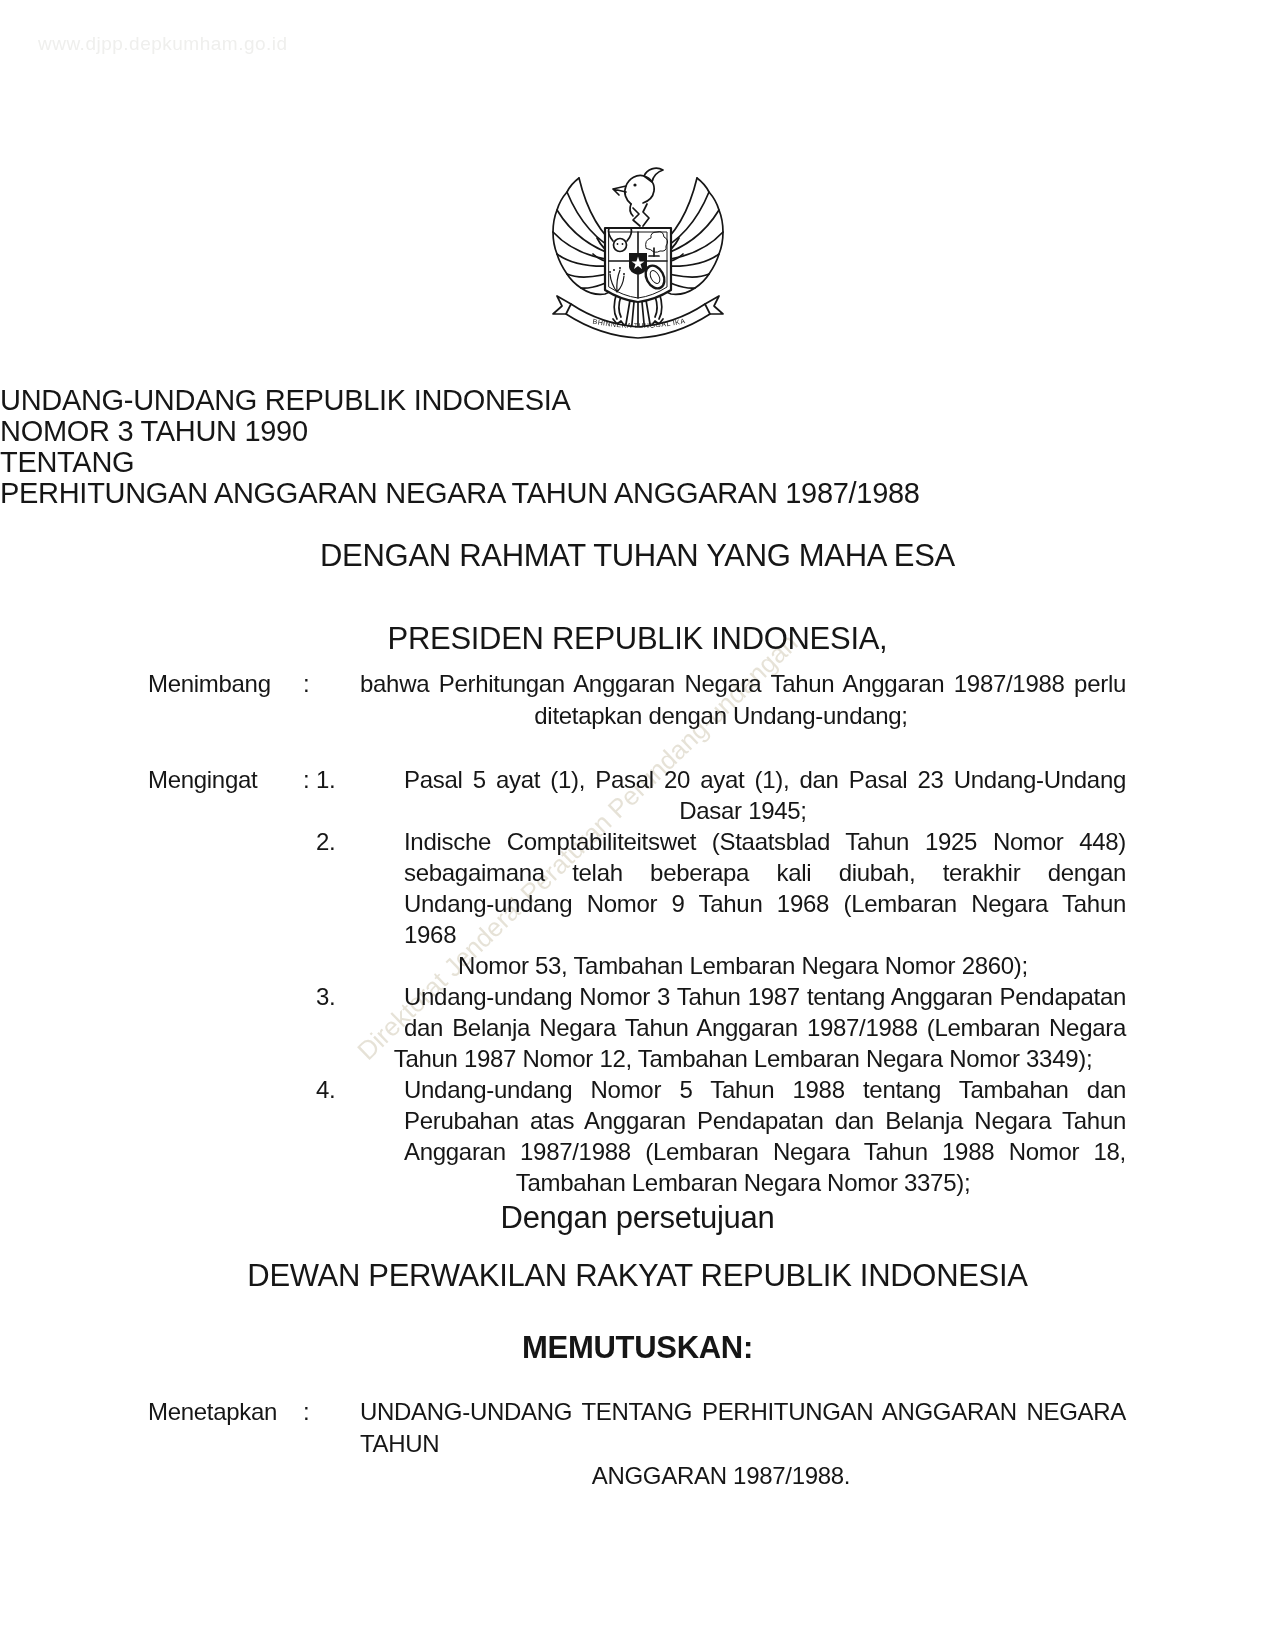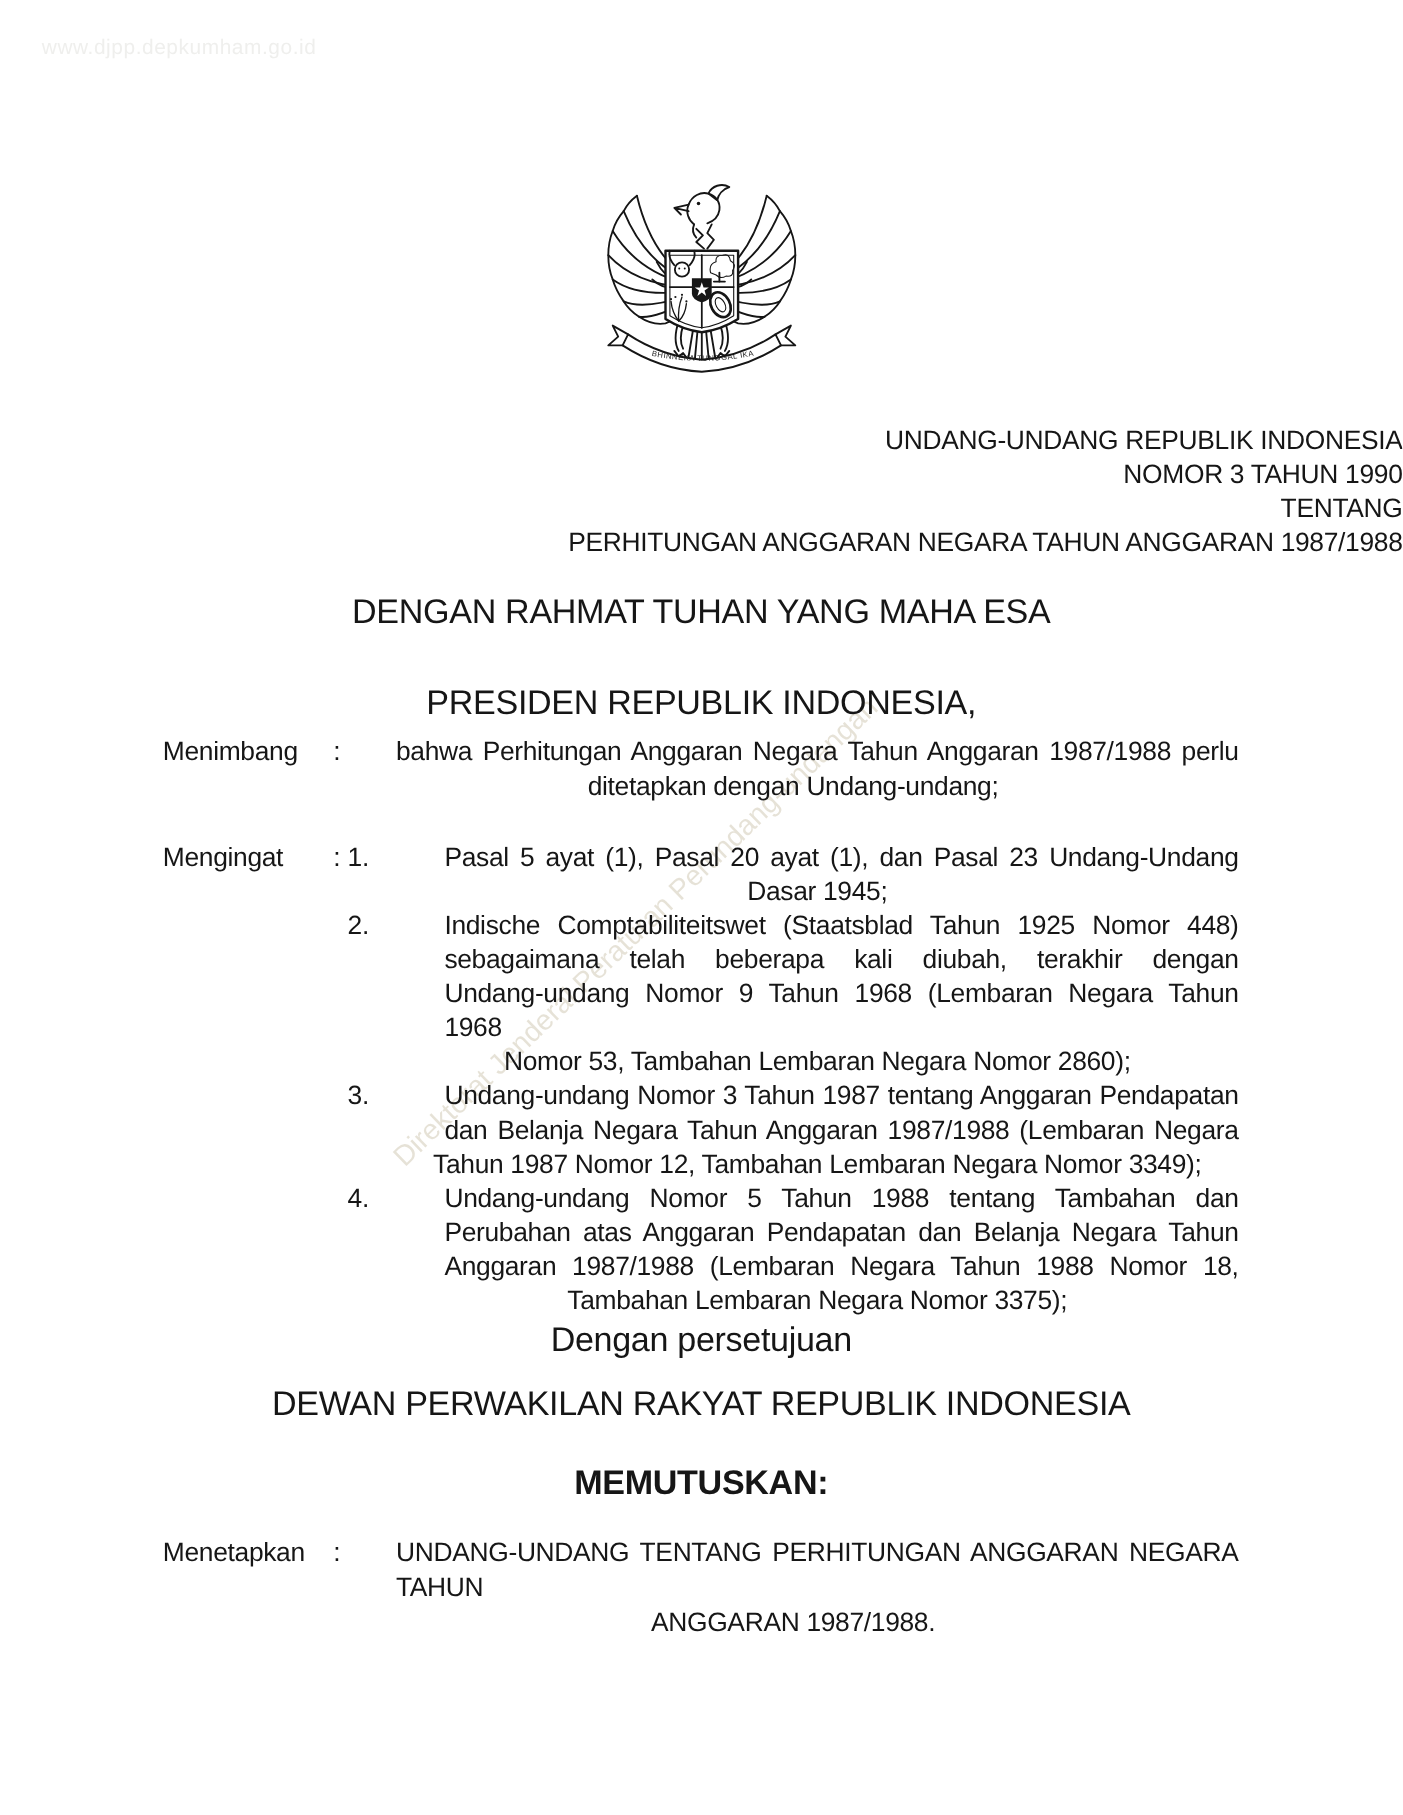--- a/index.html
+++ b/index.html
@@ -7,22 +7,22 @@
         font-family:"Liberation Sans",sans-serif;color:#161616;overflow:hidden;}
 
   .wm-url{position:absolute;left:38px;top:33px;font-size:19px;letter-spacing:.5px;
           color:#efefed;white-space:nowrap;}
   .wm-diag{position:absolute;left:362px;top:1040px;width:560px;white-space:nowrap;
            transform:rotate(-44deg);transform-origin:0 50%;
            font-size:26px;color:rgba(189,180,150,0.38);}
 
   .emblem{position:absolute;top:164px;left:calc(50% - 95px);width:190px;height:182px;}
 
-  .title-block{position:absolute;top:385px;left:0;width:100%;text-align:right;
-               font-size:24px;line-height:31px;letter-spacing:-.3px;}
+  .title-block{position:absolute;top:385px;left:0;width:100%;text-align:left;
+               font-size:29px;line-height:31px;letter-spacing:-.3px;}
   .cline{position:absolute;left:0;width:100%;text-align:center;font-size:31px;
          line-height:28px;letter-spacing:-.3px;}
   .cl-rahmat{top:542px;}
   .cl-presiden{top:609px;margin-top:16px;}
   .cl-agreement{top:1204px;}
   .cl-council{top:1262px;}
   .cl-decision{top:1334px;font-weight:bold;}
 
   .block{position:absolute;left:148px;width:978px;font-size:24px;letter-spacing:-.3px;}
   .b-menimbang{top:668px;line-height:32px;}

